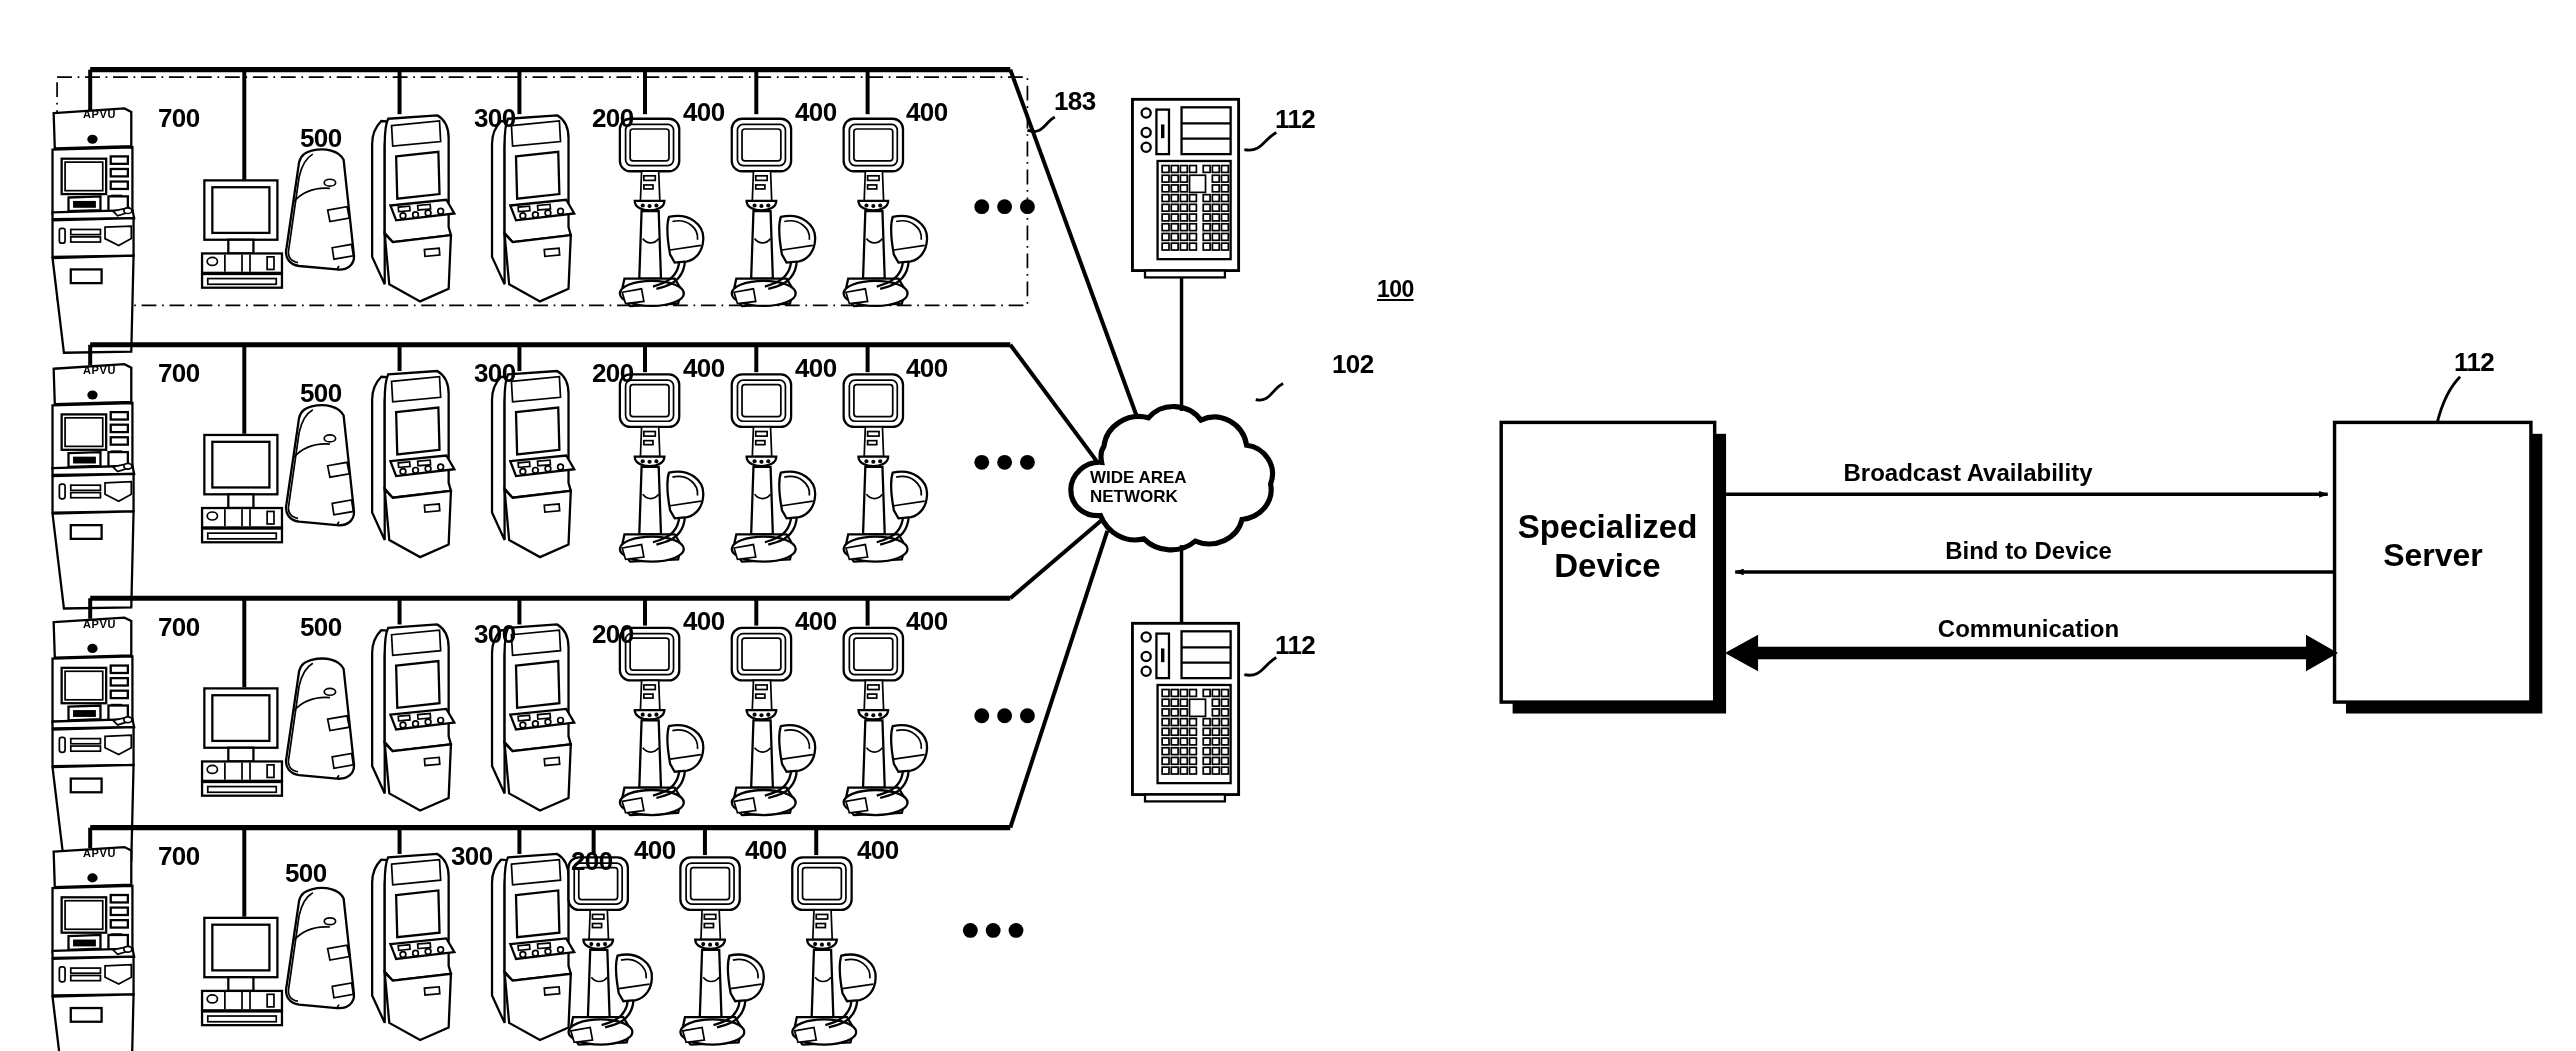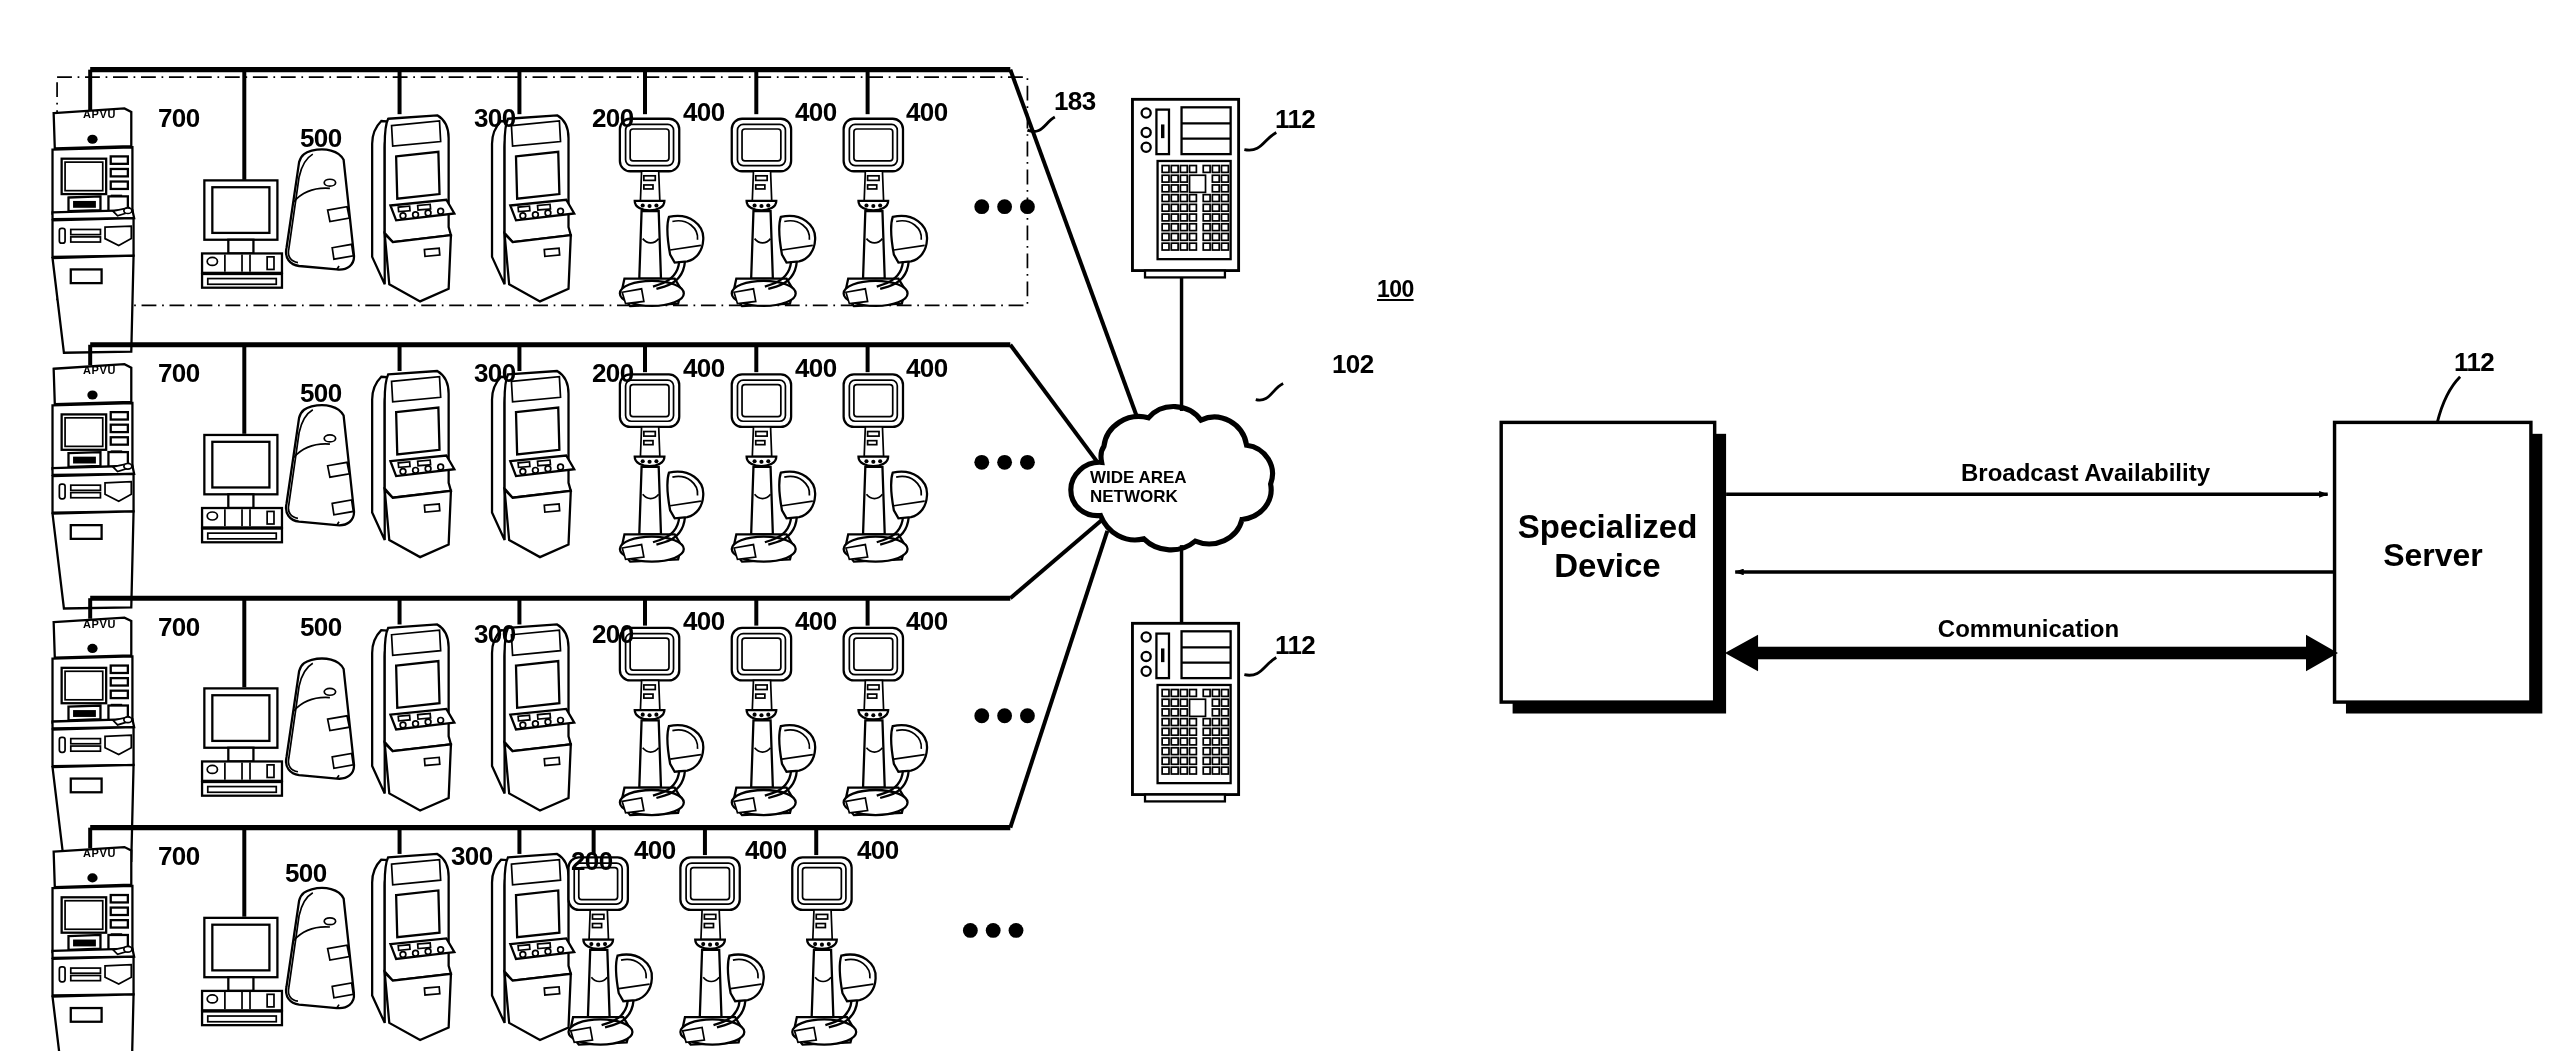--- a/index.html
+++ b/index.html
@@ -547,17 +547,18 @@
   <div class="ref ref-lg" style="left:1275px; top:104px;">112</div>
   <div class="ref ref-lg" style="left:1275px; top:630px;">112</div>
 
   <div class="ref ref-sys" style="left:1377px; top:228px;">100</div>
 
   <div class="boxtxt" style="left:1501px; top:508px; width:213px; font-size:33px;">Specialized
 Device</div>
   <div class="boxtxt" style="left:2335px; top:537px; width:196px; font-size:32px;">Server</div>
   <div class="ref ref-lg" style="left:2454px; top:347px;">112</div>
 
-  <div class="arrowlbl" style="left:1726px; top:459px; width:484px;text-align:right;">Broadcast Availability</div>
+  <div class="arrowlbl" style="left:1726px; top:459px; width:484px;">Broadcast Availability</div>
+  <div class="arrowlbl" style="left:1726px; top:537px; width:605px;">Bind to Device</div>
   <div class="arrowlbl" style="left:1726px; top:615px; width:605px;">Communication</div>
 
 </div>
 
 
 </body></html>

